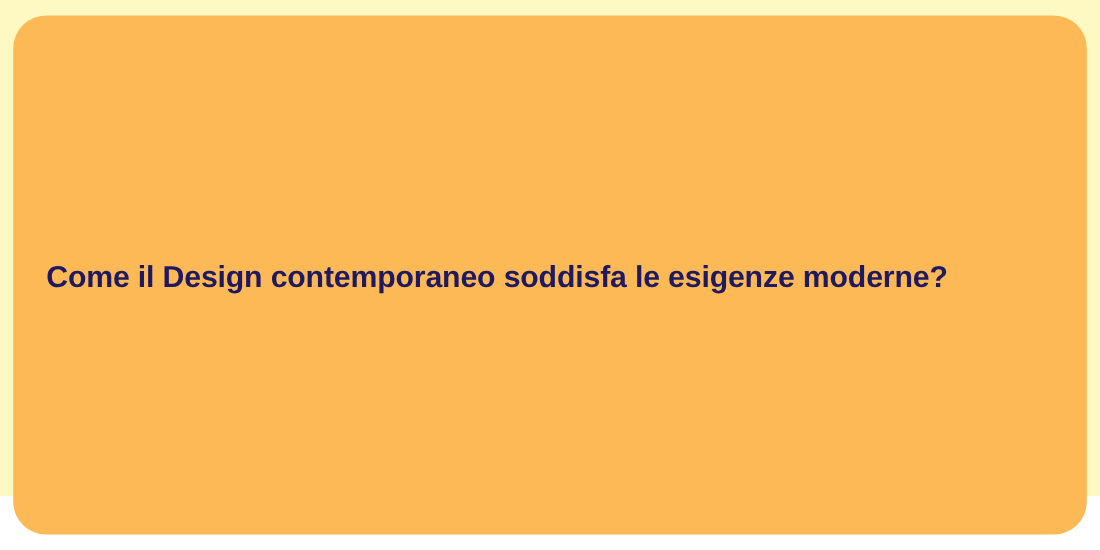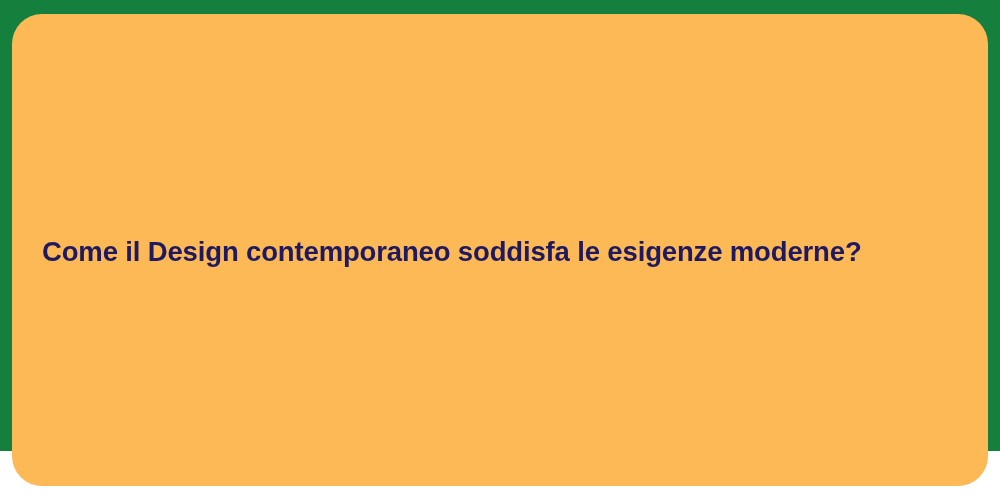--- a/index.html
+++ b/index.html
@@ -12,21 +12,21 @@
     width: 1000px;
     height: 500px;
     overflow: hidden;
     font-family: "Liberation Sans", sans-serif;
   }
 
   #canvas {
     position: relative;
     width: 1000px;
     height: 451px;
-    background: #15803d;
+    background: #fef9c3;
     box-sizing: border-box;
     display: flex;
     align-items: stretch;
     justify-content: stretch;
   }
 
   #card {
     position: absolute;
     left: 12px;
     top: 14px;

